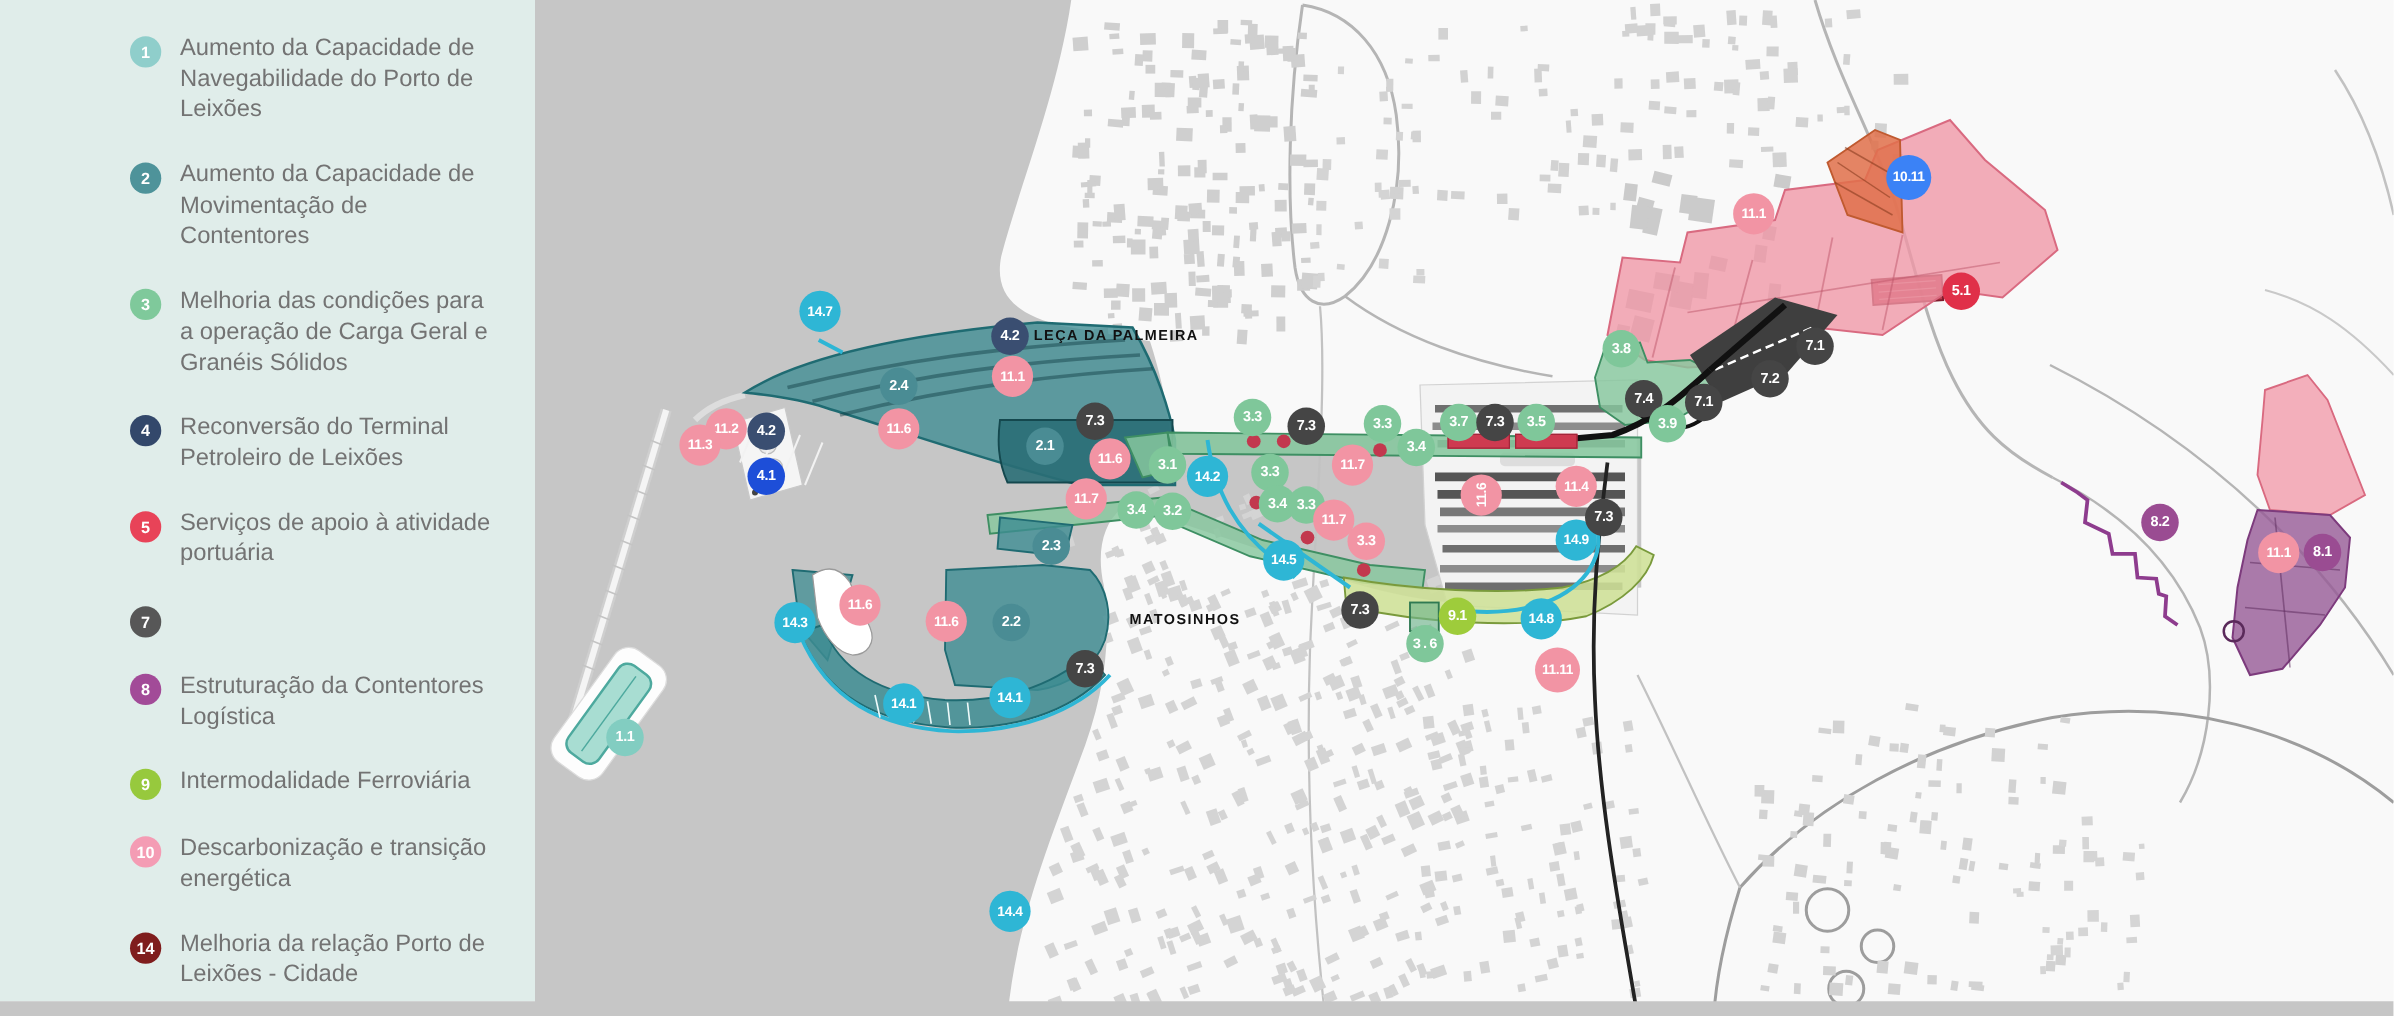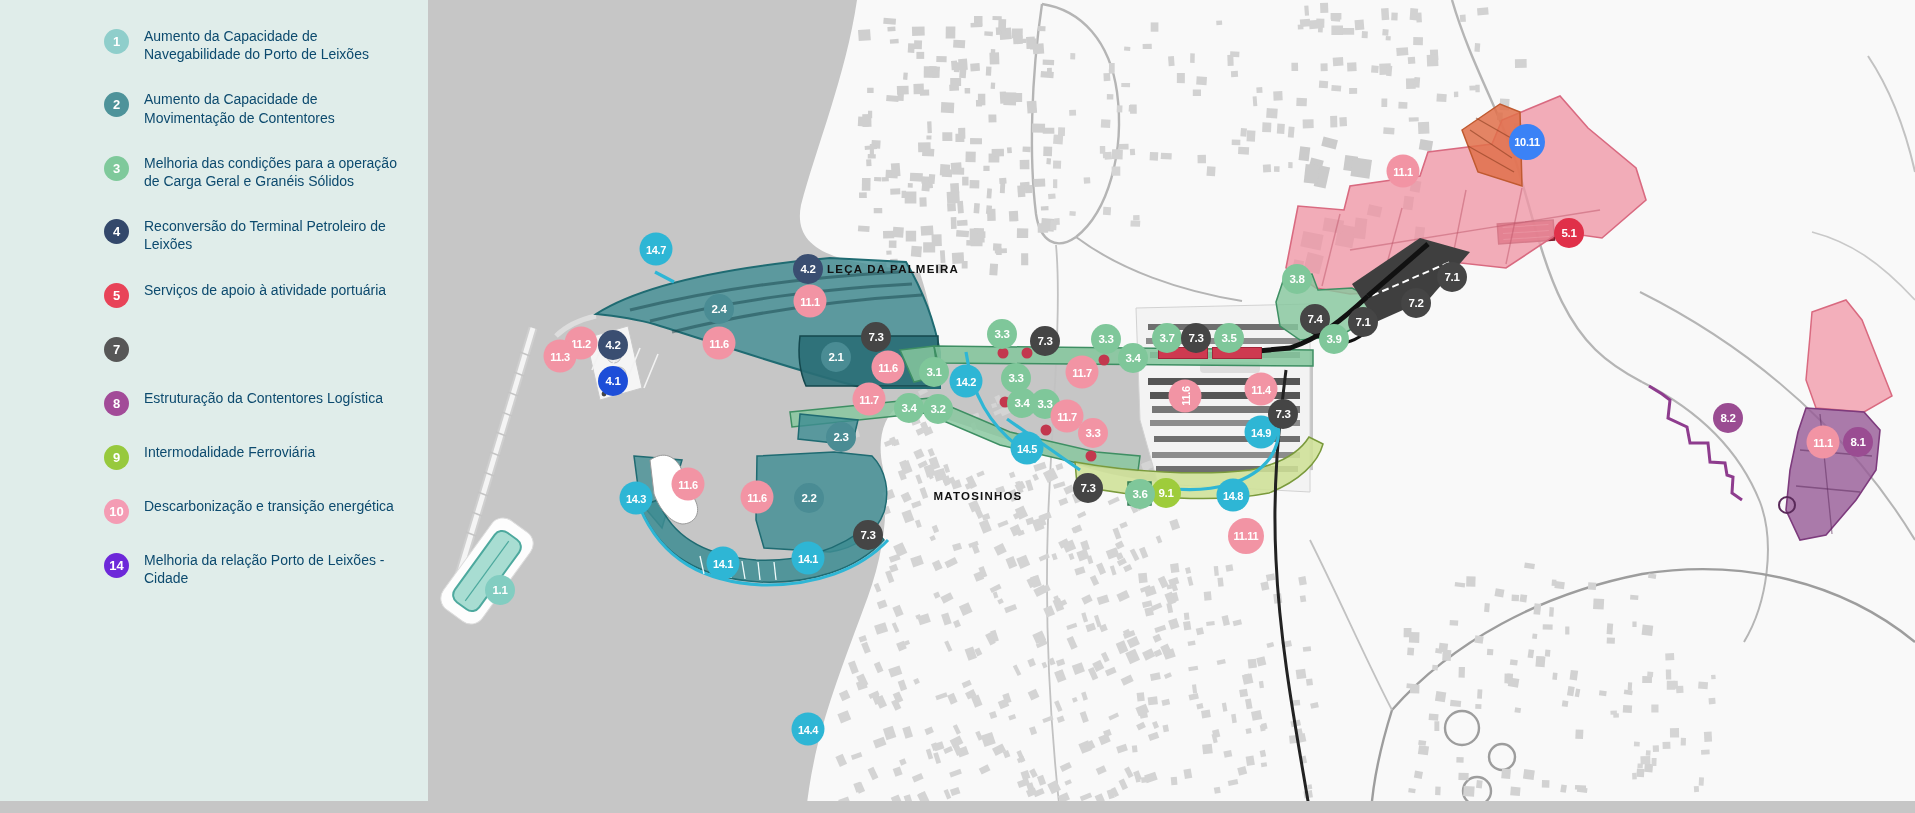--- a/index.html
+++ b/index.html
@@ -3,21 +3,21 @@
 <meta charset="utf-8">
 <style>
   html,body{margin:0;padding:0;background:#fff;font-family:"Liberation Sans",sans-serif;}
   #stage{position:relative;width:1915px;height:813px;overflow:hidden;background:#fafafa;}
   
   #sidebar{position:absolute;left:0;top:0;width:428px;height:801px;background:#e0edea;z-index:5;
            display:flex;flex-direction:column;gap:27px;padding-top:27px;box-sizing:border-box;}
   .leg-item{display:flex;gap:15px;padding-left:104px;padding-right:26px;align-items:flex-start;}
   .leg-num{flex:0 0 25px;width:25px;height:25px;border-radius:50%;color:#fff;font-weight:bold;
            font-size:13px;display:flex;align-items:center;justify-content:center;margin-top:2px;}
-  .leg-txt{font-size:14px;line-height:1.3;color:#0c4a6e;}
+  .leg-txt{font-size:19px;line-height:1.3;color:#737373;}
   
   #map{position:absolute;left:0;top:0;width:1915px;height:813px;}
   #bottom-strip{position:absolute;left:0;top:801px;width:1915px;height:12px;background:#c6c6c6;z-index:6;}
   .badge{position:absolute;border-radius:50%;color:#fff;font-weight:bold;font-size:11.5px;
          letter-spacing:-0.3px;display:flex;align-items:center;justify-content:center;
          transform:translate(-50%,-50%);z-index:4;white-space:nowrap;}
   .badge.sm{width:30px;height:30px;}
   .badge.lg{width:36px;height:36px;font-size:11px;}
   .red-dot{position:absolute;width:11px;height:11px;border-radius:50%;background:#c2384e;
            transform:translate(-50%,-50%);z-index:3;}
@@ -1002,21 +1002,21 @@
     <div id="dots-layer">
         <div class="red-dot" style="left: 1003px; top: 353px;"></div>
         <div class="red-dot" style="left: 1027px; top: 353px;"></div>
         <div class="red-dot" style="left: 1104px; top: 360px;"></div>
         <div class="red-dot" style="left: 1005px; top: 402px;"></div>
         <div class="red-dot" style="left: 1046px; top: 430px;"></div>
         <div class="red-dot" style="left: 1091px; top: 456px;"></div>
       </div>
     <div id="labels-layer">
         <div class="map-label" style="left: 893px; top: 269px;">LEÇA DA PALMEIRA</div>
-        <div class="map-label" style="left: 948px; top: 496px; margin-left: 30px;">MATOSINHOS</div>
+        <div class="map-label" style="left: 948px; top: 496px;">MATOSINHOS</div>
       </div>
     <div id="badges-layer">
         <div class="badge lg" style="width: 33px; height: 33px; left: 656px; top: 249px; background: rgb(46, 182, 213);">14.7</div>
         <div class="badge sm" style="left: 808px; top: 269px; background: rgb(58, 78, 113);">4.2</div>
         <div class="badge lg" style="width: 33px; height: 33px; left: 810px; top: 301px; background: rgb(242, 148, 164);">11.1</div>
         <div class="badge sm" style="left: 719px; top: 309px; background: rgb(74, 140, 148);">2.4</div>
         <div class="badge sm" style="left: 876px; top: 337px; background: rgb(69, 69, 69);">7.3</div>
         <div class="badge lg" style="width: 33px; height: 33px; left: 719px; top: 343px; background: rgb(242, 148, 164);">11.6</div>
         <div class="badge sm" style="left: 836px; top: 357px; background: rgb(74, 140, 148);">2.1</div>
         <div class="badge lg" style="width: 33px; height: 33px; left: 581px; top: 343px; background: rgb(242, 148, 164);">11.2</div>
@@ -1039,21 +1039,21 @@
         <div class="badge lg" style="width: 33px; height: 33px; left: 869px; top: 399px; background: rgb(242, 148, 164);">11.7</div>
         <div class="badge sm" style="left: 909px; top: 408px; background: rgb(127, 199, 154);">3.4</div>
         <div class="badge sm" style="left: 938px; top: 409px; background: rgb(127, 199, 154);">3.2</div>
         <div class="badge sm" style="left: 1022px; top: 403px; background: rgb(127, 199, 154);">3.4</div>
         <div class="badge sm" style="left: 1045px; top: 404px; background: rgb(127, 199, 154);">3.3</div>
         <div class="badge lg" style="width: 33px; height: 33px; left: 1067px; top: 416px; background: rgb(242, 148, 164);">11.7</div>
         <div class="badge sm" style="left: 1093px; top: 433px; background: rgb(242, 148, 164);">3.3</div>
         <div class="badge lg" style="width: 33px; height: 33px; left: 1027px; top: 448px; background: rgb(46, 182, 213);">14.5</div>
         <div class="badge sm" style="left: 1088px; top: 488px; background: rgb(69, 69, 69);">7.3</div>
         <div class="badge sm" style="left: 1166px; top: 493px; background: rgb(158, 204, 59);">9.1</div>
-        <div class="badge sm" style="left: 1140px; top: 494px; background: rgb(127, 199, 154);">3.6</div>
+        <div class="badge sm" style="left: 1140px; top: 515px; background: rgb(127, 199, 154); font-family: Liberation Mono, monospace;">3.6</div>
         <div class="badge lg" style="width: 33px; height: 33px; left: 1233px; top: 495px; background: rgb(46, 182, 213); text-align: center;">14.8</div>
         <div class="badge lg" style="width: 33px; height: 33px; left: 1261px; top: 432px; background: rgb(46, 182, 213);">14.9</div>
         <div class="badge lg" style="left: 1246px; top: 536px; background: rgb(242, 148, 164);">11.11</div>
         <div class="badge lg" style="width: 33px; height: 33px; left: 1185px; top: 396px; background: rgb(242, 148, 164); transform: translate(-50%, -50%) rotate(-90deg);">11.6</div>
         <div class="badge lg" style="width: 33px; height: 33px; left: 1261px; top: 389px; background: rgb(242, 148, 164);">11.4</div>
         <div class="badge sm" style="left: 1283px; top: 414px; background: rgb(69, 69, 69);">7.3</div>
         <div class="badge sm" style="left: 841px; top: 437px; background: rgb(74, 140, 148);">2.3</div>
         <div class="badge lg" style="width: 33px; height: 33px; left: 688px; top: 484px; background: rgb(242, 148, 164);">11.6</div>
         <div class="badge lg" style="width: 33px; height: 33px; left: 636px; top: 498px; background: rgb(46, 182, 213);">14.3</div>
         <div class="badge lg" style="width: 33px; height: 33px; left: 757px; top: 497px; background: rgb(242, 148, 164);">11.6</div>
@@ -1107,19 +1107,19 @@
       </div>
       <div class="leg-item">
         <div class="leg-num" style="background: rgb(151, 201, 61);">9</div>
         <div class="leg-txt">Intermodalidade Ferroviária</div>
       </div>
       <div class="leg-item">
         <div class="leg-num" style="background: rgb(244, 156, 180);">10</div>
         <div class="leg-txt">Descarbonização e transição energética</div>
       </div>
       <div class="leg-item">
-        <div class="leg-num" style="background: #6d28d9;">14</div>
+        <div class="leg-num" style="background: #7f1d1d;">14</div>
         <div class="leg-txt">Melhoria da relação Porto de Leixões  - Cidade</div>
       </div>
     </div>
 
   <div id="bottom-strip"></div>
 </div>
 
 </body></html>

